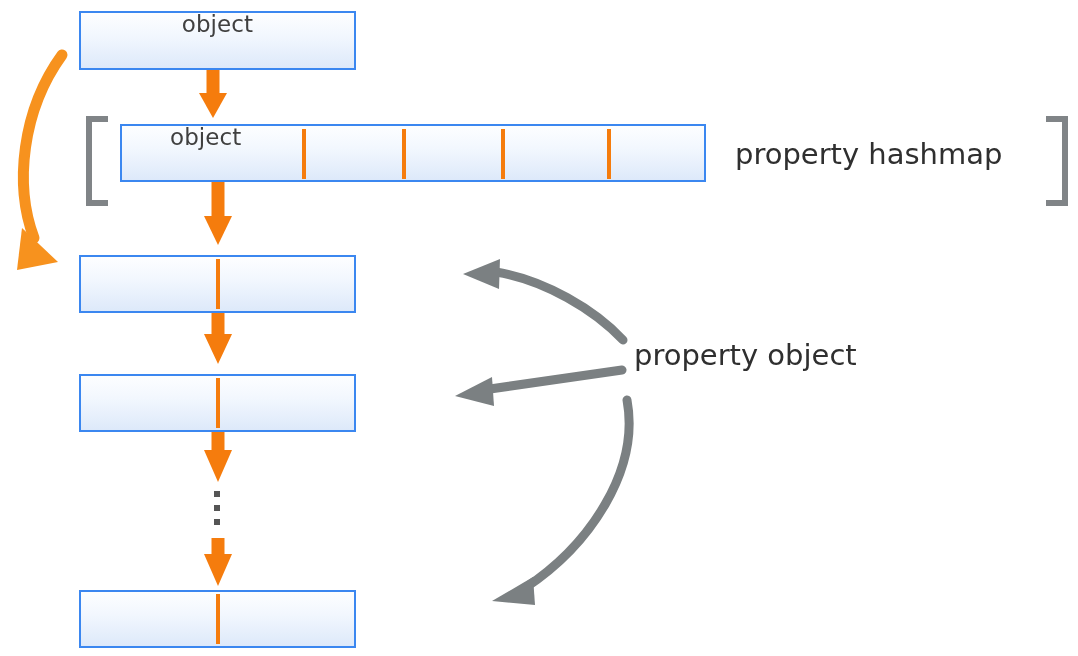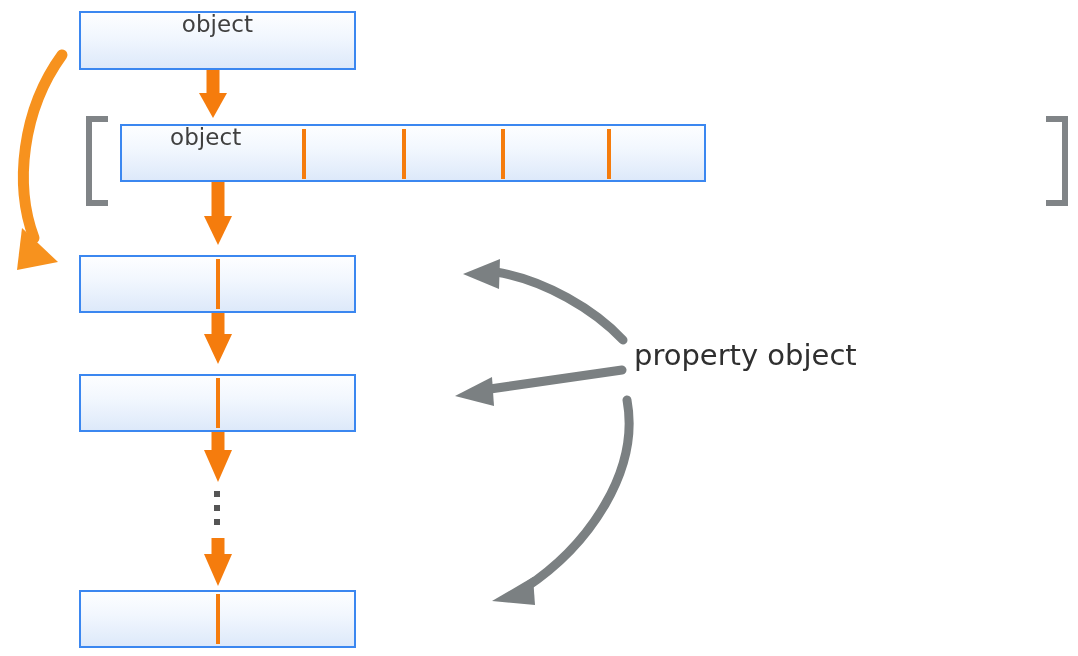--- a/index.html
+++ b/index.html
@@ -172,20 +172,21 @@
   <div class="bracket" id="bracket-right"></div>
 
   <div class="box" id="box-header">
     <span class="box-label">object</span>
   </div>
   <div class="tick hash-tick" style="left:302px"></div>
   <div class="tick hash-tick" style="left:402px"></div>
   <div class="tick hash-tick" style="left:501px"></div>
   <div class="tick hash-tick" style="left:607px"></div>
 
+  <span class="free-label" id="label-property-hashmap">property hashmap</span>
 
   <div class="box" id="box-prop-1">
     <span class="box-label"></span>
   </div>
   <div class="tick box-tick" style="left:216px; top:259px; height:50px;"></div>
 
   <div class="box" id="box-prop-2">
     <span class="box-label"></span>
   </div>
   <div class="tick box-tick" style="left:216px; top:378px; height:50px;"></div>

